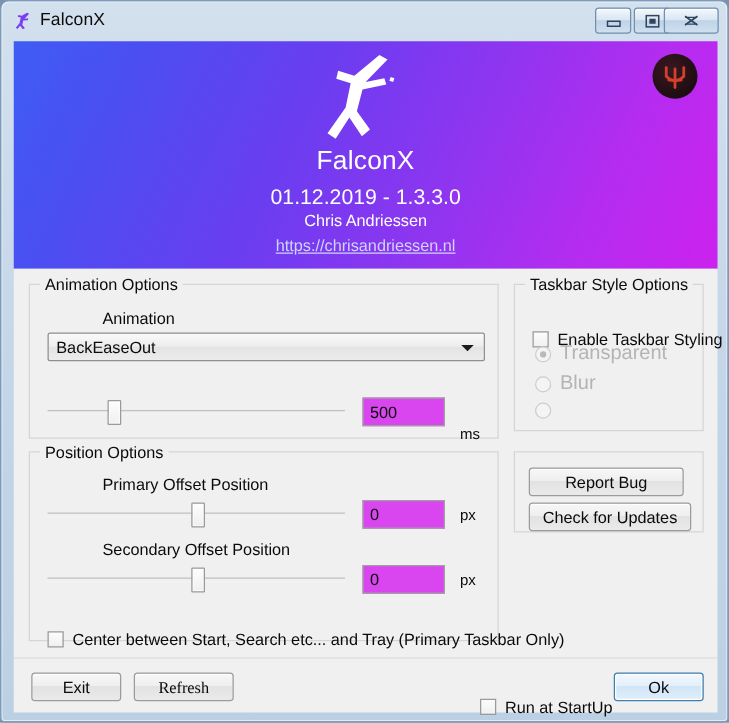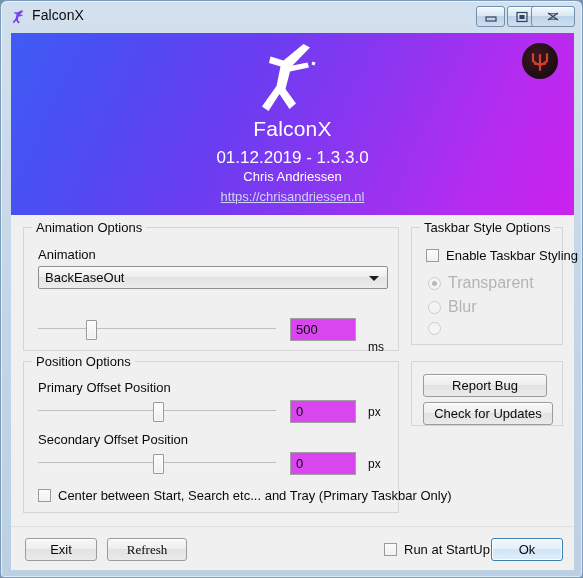--- a/index.html
+++ b/index.html
@@ -161,20 +161,21 @@
   #grp-animation { left: 12px; top: 12px;  width: 376px; height: 124px; }
   #grp-position  { left: 12px; top: 146px; width: 376px; height: 152px; }
   #grp-taskbar   { left: 400px; top: 12px; width: 152px; height: 118px; }
   #grp-actions   { left: 400px; top: 146px; width: 152px; height: 65px; }
 
   .field-label {
     position: absolute;
     font-size: 13px;
     color: #0a0a0a;
     white-space: nowrap;
+    margin-left: 44px;
   }
 
   
   .combo {
     position: absolute;
     box-sizing: border-box;
     height: 23px;
     border: 1px solid #8e8f8f;
     border-radius: 2px;
     background: linear-gradient(180deg, #fafafa 0%, #ededed 48%, #e3e3e3 50%, #ececec 100%);
@@ -238,20 +239,21 @@
     color: #0a0a0a;
   }
 
   
   .checkrow {
     position: absolute;
     display: flex;
     align-items: center;
     cursor: default;
     white-space: nowrap;
+    margin-top: 16px;
   }
   .cbox {
     width: 13px; height: 13px;
     box-sizing: border-box;
     border: 1px solid #999a9a;
     background: linear-gradient(180deg, #fcfcfc 0%, #f0f0f0 100%);
     margin-right: 7px;
     flex: none;
   }
   .checkrow span {

